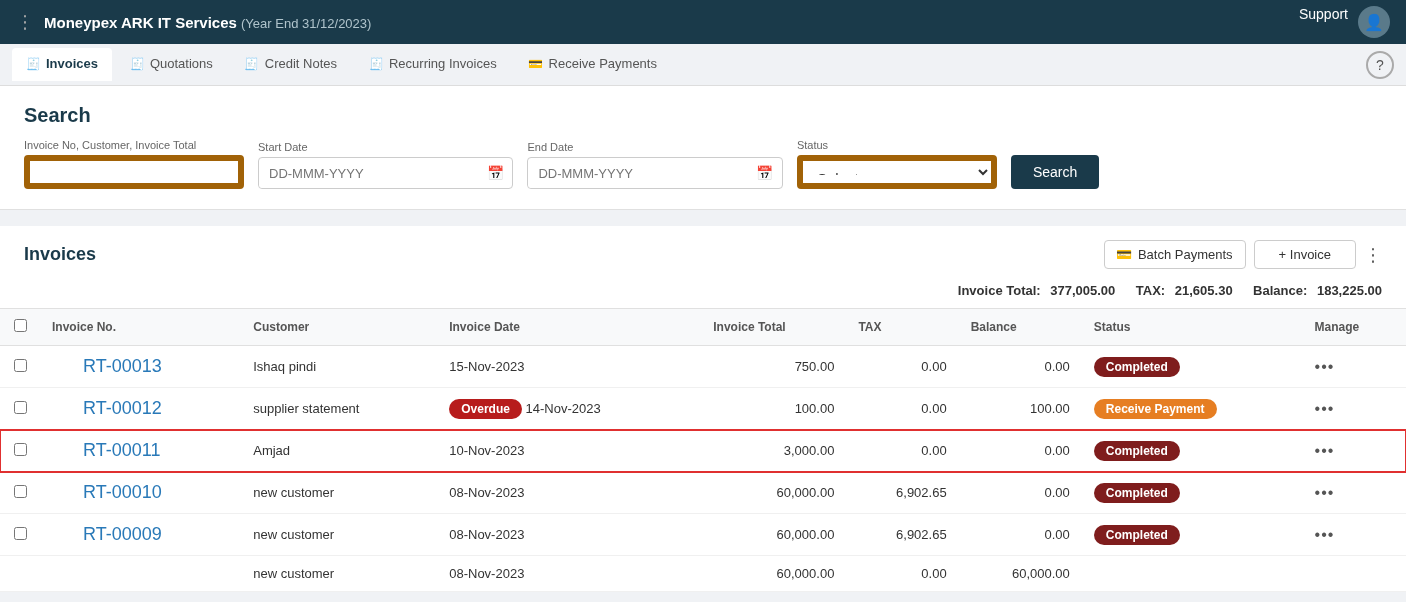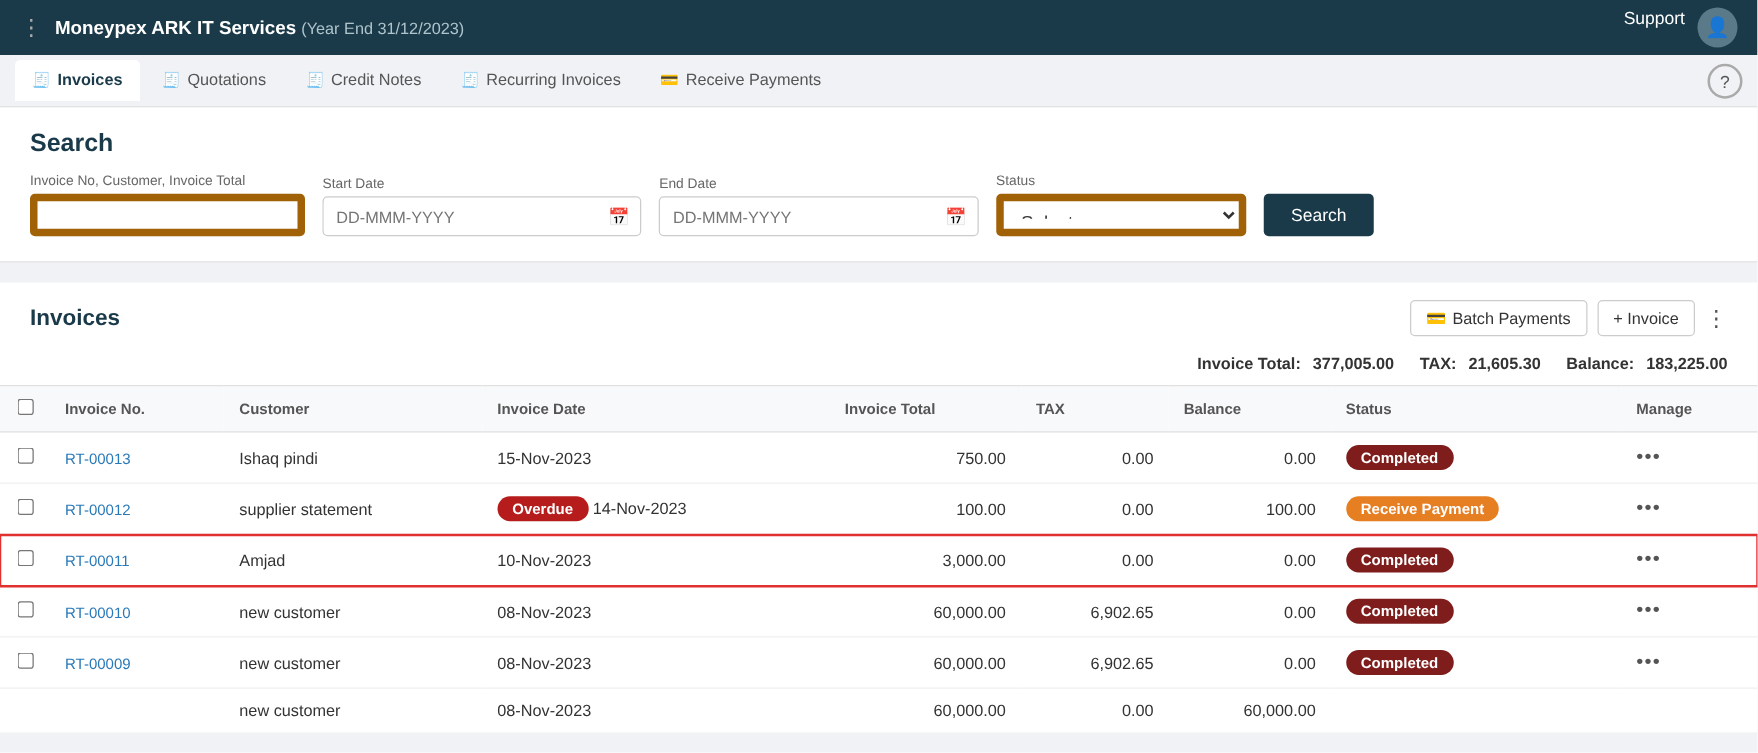--- a/index.html
+++ b/index.html
@@ -83,21 +83,21 @@
     }
     .invoices-title { font-size: 18px; font-weight: bold; color: #1a3a4a; }
     .invoices-actions { display: flex; align-items: center; gap: 8px; }
     .batch-btn {
       display: flex; align-items: center; gap: 5px;
       border: 1px solid #ccc; background: #fff; padding: 6px 12px;
       border-radius: 4px; font-size: 13px; cursor: pointer; color: #333;
     }
     .invoice-btn {
       display: flex; align-items: center; gap: 4px;
-      border: 1px solid #ccc; background: #fff; padding: 6px 12px;
+      border: 1px solid #ccc; background: #fff; padding: 6px 24px;
       border-radius: 4px; font-size: 13px; cursor: pointer; color: #333;
     }
     .more-btn { background: transparent; border: none; font-size: 18px; cursor: pointer; color: #555; }
 
     .totals-row {
       text-align: right; padding: 4px 24px 10px;
       font-size: 13px; color: #333;
     }
     .totals-row span { font-weight: bold; margin-left: 6px; }
 
@@ -106,21 +106,21 @@
     thead tr { background: #f8f9fa; border-top: 1px solid #e0e0e0; border-bottom: 1px solid #e0e0e0; }
     th {
       padding: 10px 12px; text-align: left; font-size: 12px; color: #555;
       font-weight: 600; white-space: nowrap;
     }
     th.check-col { width: 40px; text-align: center; }
     td { padding: 10px 12px; border-bottom: 1px solid #f0f0f0; font-size: 13px; vertical-align: middle; }
     td.check-col { text-align: center; }
     tr.highlighted-row { outline: 2px solid #e03030; outline-offset: -1px; background: #fff; }
 
-    .invoice-link { color: #2979b8; text-decoration: none; font-size: 12px; }
+    .invoice-link { color: #2979b8; text-decoration: none; font-size: 18px; margin-left: 31px; }
 
     .num-right { text-align: right; }
 
     .badge {
       display: inline-block; padding: 3px 12px; border-radius: 12px;
       font-size: 12px; font-weight: bold; color: #fff; white-space: nowrap;
     }
     .badge-completed { background: #7f1d1d; }
     .badge-overdue { background: #b71c1c; }
     .badge-receive { background: #e67e22; }

